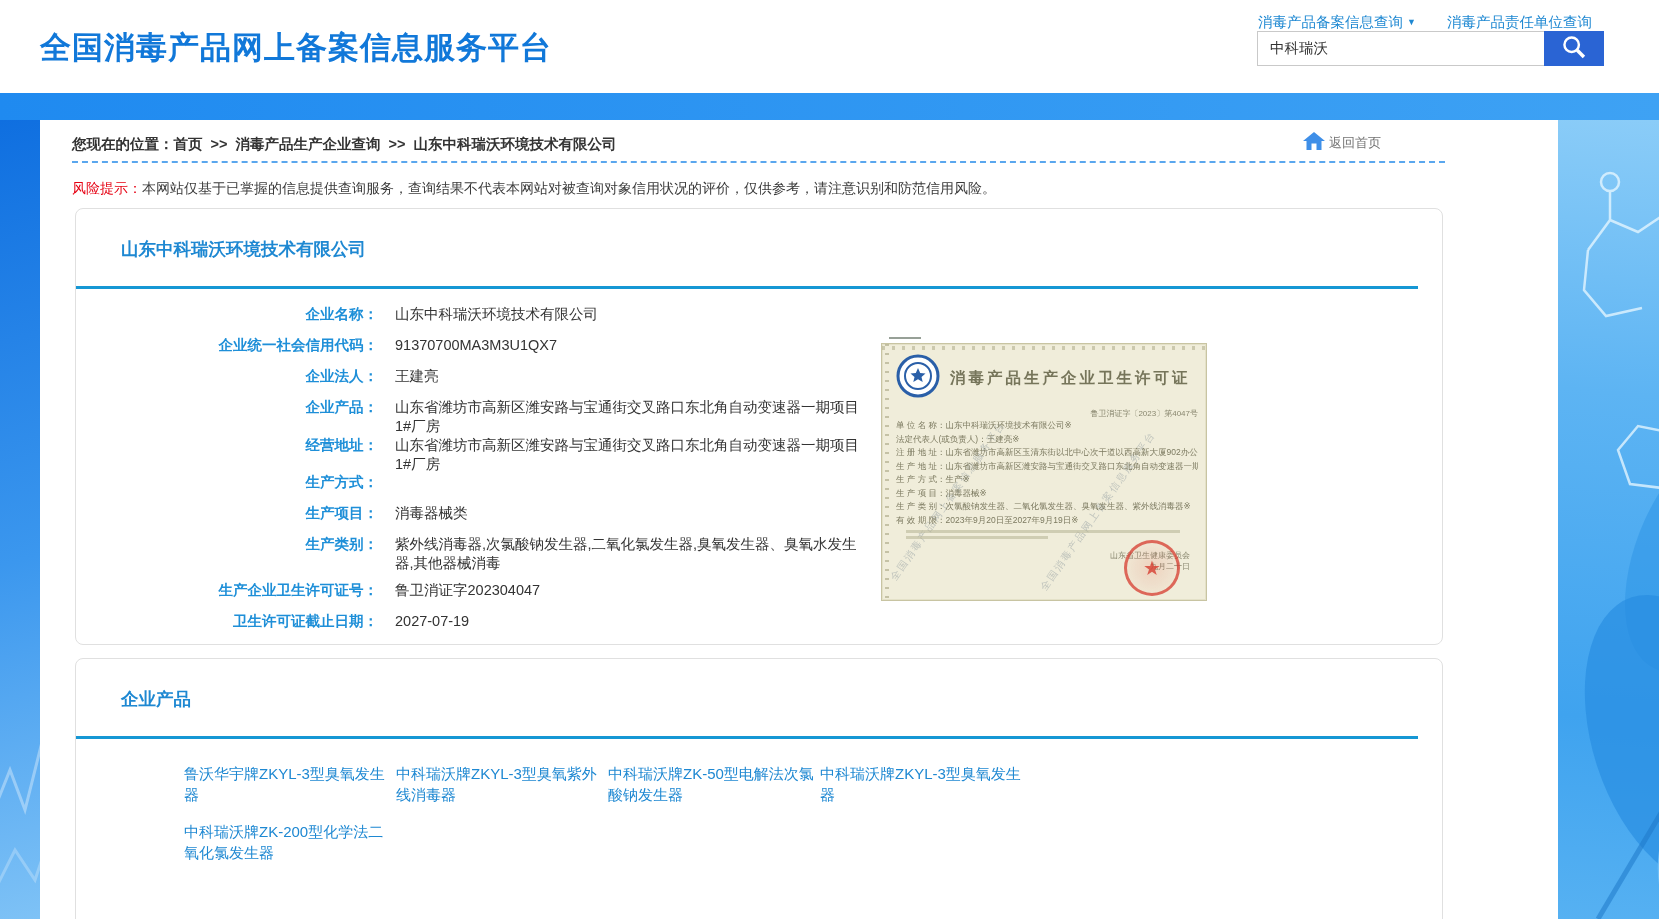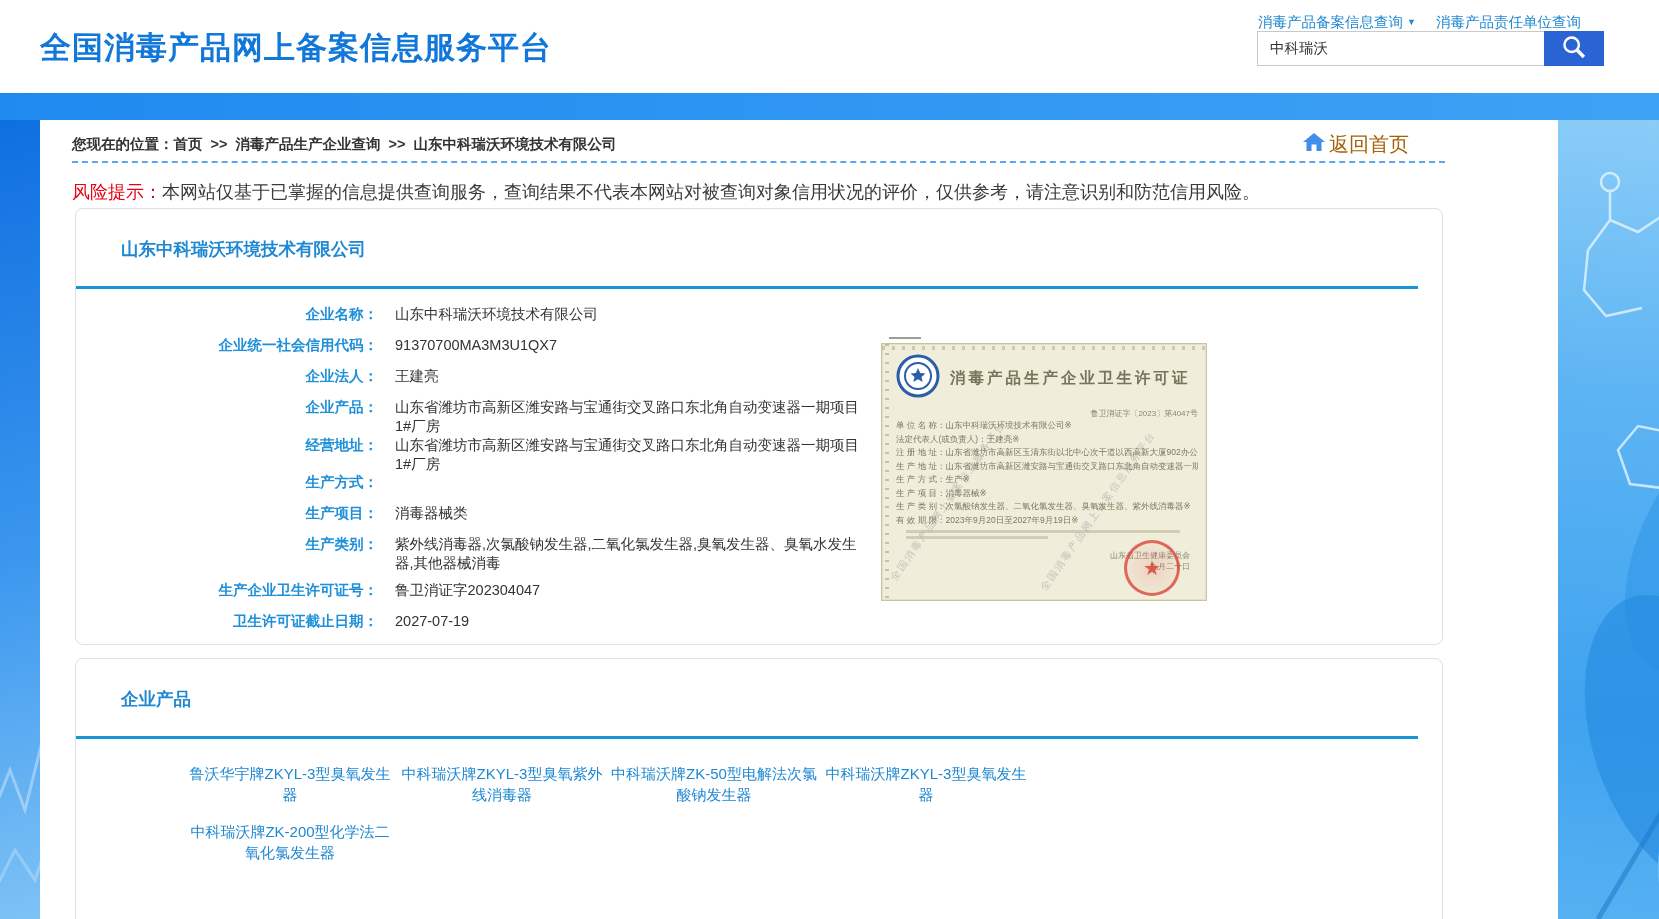--- a/index.html
+++ b/index.html
@@ -2,47 +2,47 @@
 <html><head>
 <meta charset="utf-8">
 <style>
   * { box-sizing: border-box; margin: 0; padding: 0; }
   html,body { width:1659px; height:919px; overflow:hidden; }
   body { font-family:"Liberation Sans","DejaVu Sans",sans-serif; background:#fff; position:relative; }
 
   
   .header { position:absolute; left:0; top:0; width:1659px; height:93px; background:#fff; z-index:5; }
   .page-title { position:absolute; left:40px; top:27px; font-size:31px; font-weight:bold; color:#1178d9; letter-spacing:1px; }
-  .top-nav { position:absolute; top:13px; left:1258px; width:350px; display:flex; gap:20px; font-size:14.5px; }
+  .top-nav { position:absolute; top:13px; left:1258px; width:350px; display:flex; gap:31px; font-size:14.5px; }
   .top-nav a { color:#1e88d2; text-decoration:none; white-space:nowrap; cursor:pointer; }
   .caret { font-size:9px; color:#1e88d2; margin-left:4px; vertical-align:2px; }
   .search-wrap { position:absolute; top:31px; left:1257px; display:flex; }
   .search-input { width:287px; height:35px; border:1px solid #c9c9c9; border-right:none; font-size:14.5px; padding:0 12px; color:#333; outline:none; font-family:inherit; }
   .search-btn { width:60px; height:35px; background:#2a64d4; border:none; cursor:pointer; display:flex; align-items:center; justify-content:center; }
 
   
   .band { position:absolute; left:0; top:93px; width:1659px; height:27px; background:linear-gradient(90deg,#1f8af0,#3ea2f4); z-index:4; }
 
   
   .bg-left { position:absolute; left:0; top:120px; width:40px; height:799px; background:linear-gradient(165deg,#0f6fe0 0%,#3b97ee 55%,#7ec2f6 100%); overflow:hidden; }
   .bg-right { position:absolute; left:1558px; top:120px; width:212px; height:799px; background:linear-gradient(185deg,#8ccdf8 0%,#5db4f3 35%,#3fa3ef 75%,#56b1f2 100%); overflow:hidden; }
   .bg-right svg, .bg-left svg { position:absolute; left:0; top:0; }
 
   
   .content { position:absolute; left:40px; top:120px; width:1437px; height:799px; background:#fff; overflow:hidden; }
 
   .breadcrumb { position:absolute; left:32px; top:15px; font-size:14.5px; font-weight:bold; color:#333; }
   .breadcrumb a { color:#333; text-decoration:none; cursor:pointer; }
   .bc-sep { margin:0 8px; }
-  .back-home { position:absolute; left:1262px; top:11px; display:flex; align-items:center; font-size:20px; color:#a16207; text-decoration:none; cursor:pointer; }
+  .back-home { position:absolute; left:1262px; top:11px; display:flex; align-items:center; font-size:13px; color:#737373; text-decoration:none; cursor:pointer; }
   .back-home svg { margin-right:3px; }
 
   .dashed { position:absolute; left:32px; top:41px; width:1373px; border-top:2px dashed #5aa7ee; }
 
-  .risk-line { position:absolute; left:32px; top:60px; font-size:18px; color:#3a3a3a; }
+  .risk-line { position:absolute; left:32px; top:60px; font-size:14px; color:#3a3a3a; }
   .risk-label { color:#e60012; }
 
   
   .card { position:absolute; left:35px; width:1368px; background:#fff; border:1px solid #e0e0e0; border-radius:8px; }
   .card-company { top:88px; height:437px; }
   .card-products { top:538px; height:300px; }
   .card-title { position:absolute; left:45px; top:28px; font-size:17.5px; font-weight:bold; color:#1e88d2; }
   .card-rule { position:absolute; left:0; top:77px; width:1342px; height:3px; background:#1697d4; }
 
   .info-table { position:absolute; left:0; top:96px; width:860px; }
@@ -70,21 +70,21 @@
   .cert-issue { position:absolute; right:16px; top:206px; text-align:right; font-size:8px; color:#8a8870; }
   .cert-seal { position:absolute; right:26px; top:196px; width:56px; height:56px; border:3px solid rgba(214,60,48,.75); border-radius:50%;
       color:rgba(214,60,48,.8); display:flex; align-items:center; justify-content:center; font-size:20px;
       background:radial-gradient(circle,rgba(230,90,70,.18) 0%,rgba(230,90,70,.05) 70%); }
   .cert-wm { position:absolute; font-size:10px; color:rgba(110,125,140,.38); transform:rotate(-55deg); white-space:nowrap; letter-spacing:2px; }
   .wm1 { left:-30px; top:150px; }
   .wm2 { left:120px; top:160px; }
 
   
   .product-grid { position:absolute; left:108px; top:104px; width:860px; display:flex; flex-wrap:wrap; row-gap:16px; }
-  .product-link { width:212px; font-size:15px; line-height:21px; color:#1e88d2; text-align:center; text-decoration:none; cursor:pointer; display:block; }
+  .product-link { width:212px; font-size:15px; line-height:21px; color:#1e88d2; text-decoration:none; cursor:pointer; display:block; }
 </style>
 </head>
 <body>
 
 <div class="header">
   <h1 class="page-title">全国消毒产品网上备案信息服务平台</h1>
 
   <div class="top-nav">
     <a><span>消毒产品备案信息查询</span><span class="caret">▼</span></a>
     <a>消毒产品责任单位查询</a>

